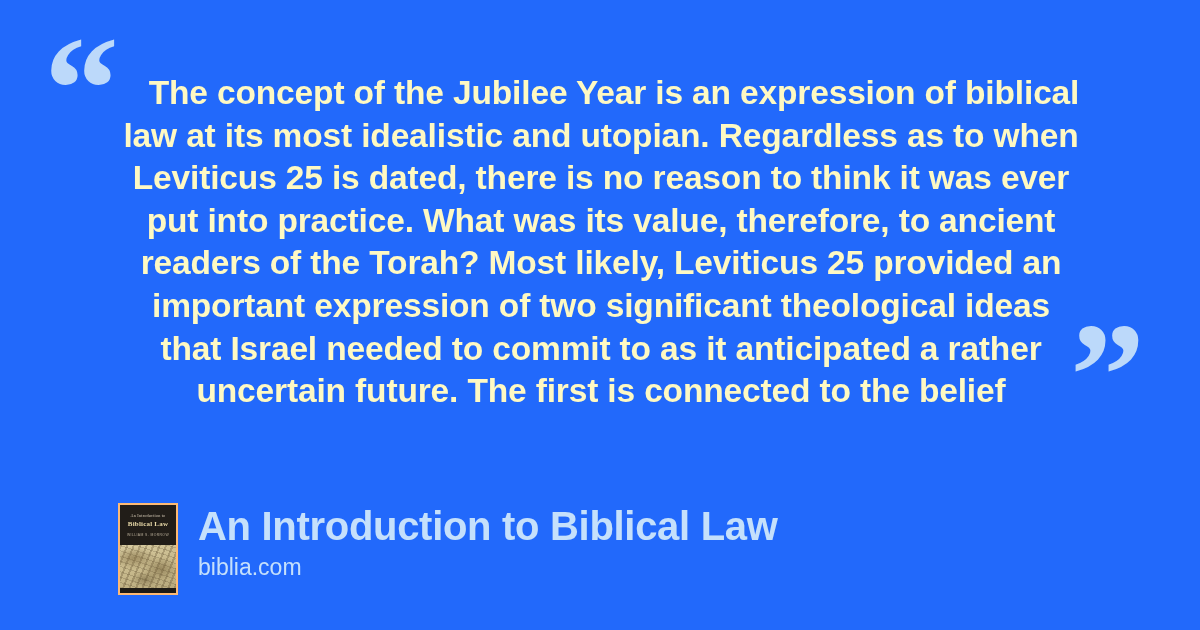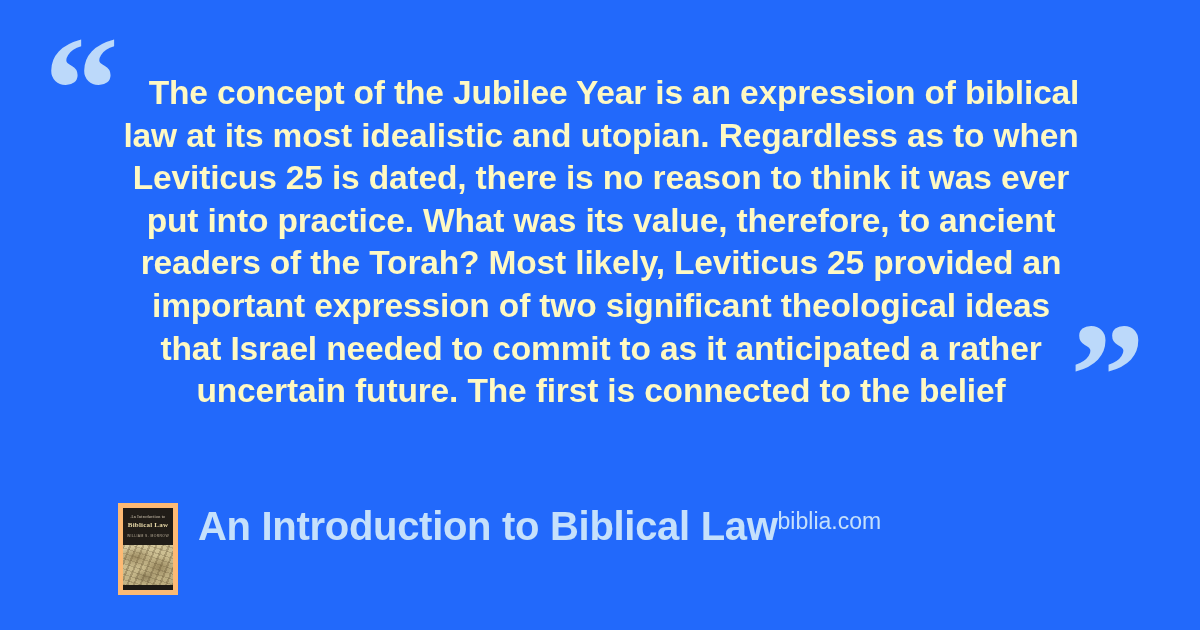--- a/index.html
+++ b/index.html
@@ -70,21 +70,21 @@
     display: flex;
     align-items: flex-start;
   }
 
   #book-cover {
     position: relative;
     width: 60px;
     height: 92px;
     flex: 0 0 auto;
     background: #1d1a16;
-    border: 5px solid #fdba74;
+    border: 2px solid #fdba74;
     box-sizing: border-box;
     overflow: hidden;
   }
   #cover-top {
     position: absolute;
     left: 0; right: 0; top: 0;
     height: 45%;
     background: #211d18;
     display: flex;
     flex-direction: column;
@@ -133,21 +133,21 @@
   #cover-bottom {
     position: absolute;
     left: 0; right: 0; bottom: 0;
     height: 6%;
     background: #1d1a16;
   }
 
   #footer-text {
     margin-left: 20px;
     display: flex;
-    flex-direction: row;
+    flex-direction: column;
   }
   #book-title {
     color: #c5e0fb;
     font-family: "Liberation Sans", sans-serif;
     font-weight: 700;
     font-size: 40px;
     line-height: 46px;
     letter-spacing: -0.3px;
     white-space: nowrap;
   }

